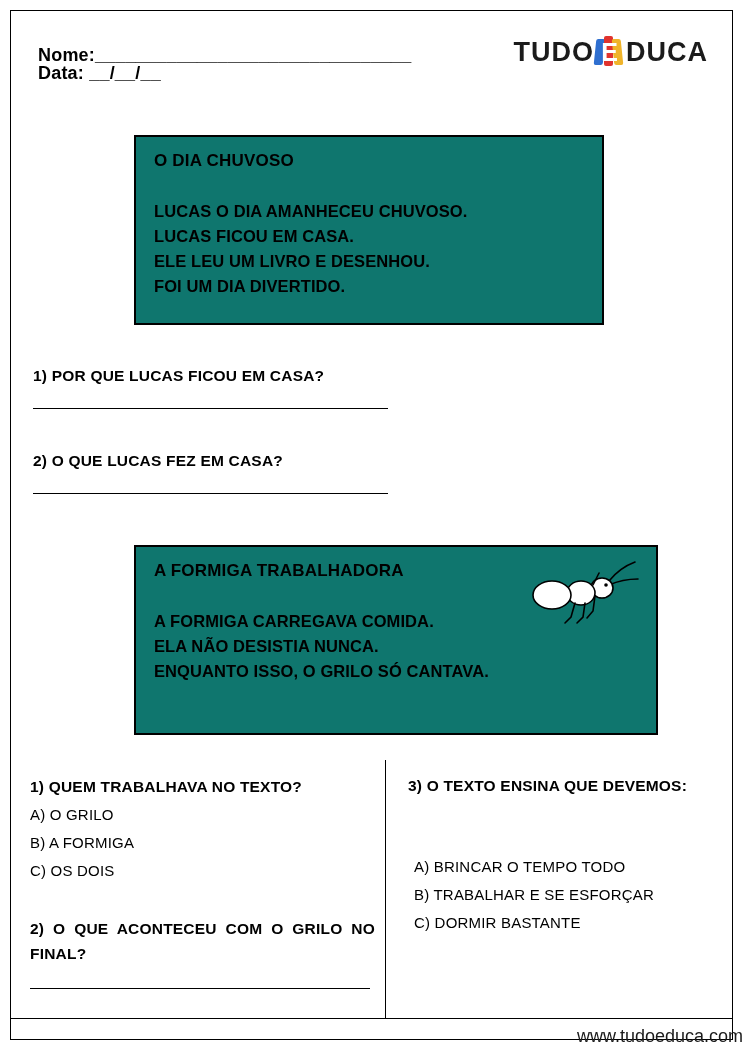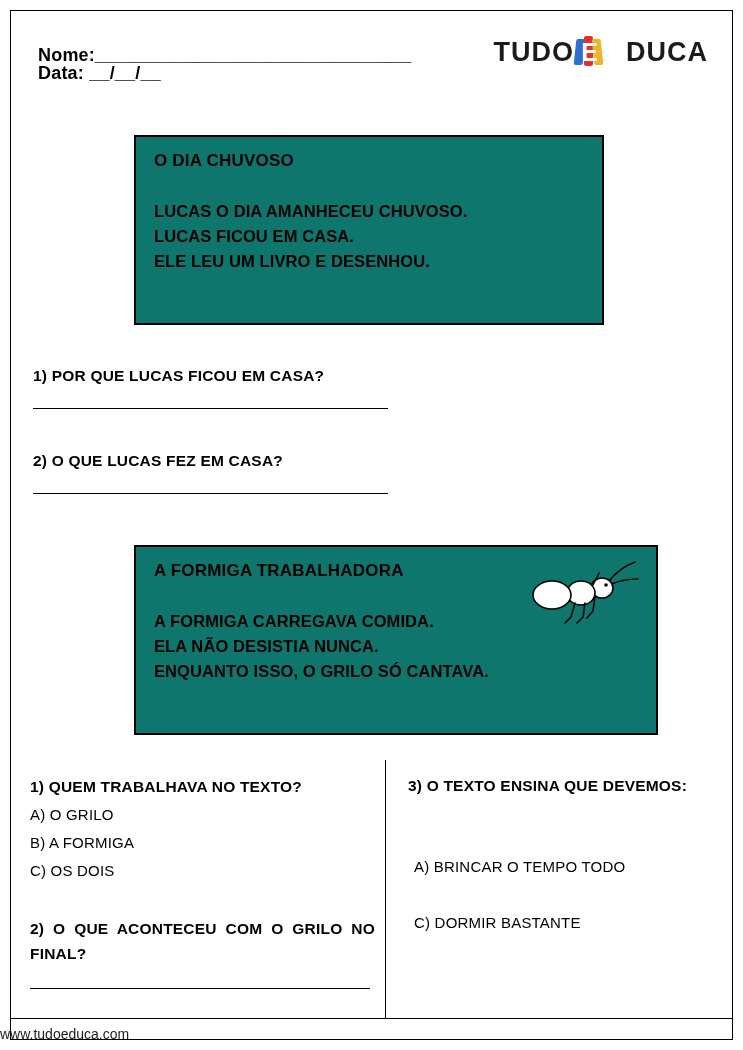--- a/index.html
+++ b/index.html
@@ -63,21 +63,21 @@
     right: 0;
     top: -2px;
     height: 48px;
     display: flex;
     align-items: center;
     font-weight: bold;
     font-size: 27px;
     letter-spacing: 1px;
   }
   .logo .tudo { color: #1b1b1b; }
-  .logo .educa { color: #1b1b1b; margin-left: 20px; }
+  .logo .educa { color: #1b1b1b; }
   .logo .book {
     position: relative;
     display: inline-block;
     width: 30px;
     height: 34px;
     margin: 0 1px;
     vertical-align: middle;
   }
   .logo .book .pg {
     position: absolute;
@@ -197,22 +197,22 @@
   #q3-sec2 { left: 408px; top: 773px; width: 280px; line-height: 25px; }
   #opt-a-3 { left: 414px; top: 858px; }
   #opt-b-3 { left: 414px; top: 886px; }
   #opt-c-3 { left: 414px; top: 914px; }
 
   .footer {
     position: absolute;
     left: 0;
     top: 1026px;
     width: 743px;
-    text-align: left;
-    font-size: 14px;
+    text-align: right;
+    font-size: 18px;
     color: #1b1b1b;
   }
 </style>
 </head>
 <body>
 
 <div class="page">
   <div class="sheet-border"></div>
 
   <div class="header">
@@ -230,20 +230,21 @@
       <span class="educa">DUCA</span>
     </div>
   </div>
 
   <div class="textbox" id="textbox-1">
     <div class="tb-title">O DIA CHUVOSO</div>
     <div class="tb-body">
       <div class="line">LUCAS O DIA AMANHECEU CHUVOSO.</div>
       <div class="line">LUCAS FICOU EM CASA.</div>
       <div class="line">ELE LEU UM LIVRO E DESENHOU.</div>
+      <div class="line">FOI UM DIA DIVERTIDO.</div>
     </div>
   </div>
 
   <div class="q-label" id="q1-sec1">1) POR QUE LUCAS FICOU EM CASA?</div>
   <div class="answer-line" id="line1-sec1"></div>
 
   <div class="q-label" id="q2-sec1">2) O QUE LUCAS FEZ EM CASA?</div>
   <div class="answer-line" id="line2-sec1"></div>
 
   <div class="textbox" id="textbox-2">
@@ -285,16 +286,17 @@
   <div class="opt" id="opt-b-1">B) A FORMIGA</div>
   <div class="opt" id="opt-c-1">C) OS DOIS</div>
 
   <div class="q-label" id="q2-sec2">
     <span class="just">2) O QUE ACONTECEU COM O GRILO NO FINAL?</span>
   </div>
   <div class="answer-line" id="line-sec2"></div>
 
   <div class="q-label" id="q3-sec2">3) O TEXTO ENSINA QUE DEVEMOS:</div>
   <div class="opt" id="opt-a-3">A) BRINCAR O TEMPO TODO</div>
+  <div class="opt" id="opt-b-3">B) TRABALHAR E SE ESFORÇAR</div>
   <div class="opt" id="opt-c-3">C) DORMIR BASTANTE</div>
 
   <div class="footer">www.tudoeduca.com</div>
 </div>
 
 </body></html>

